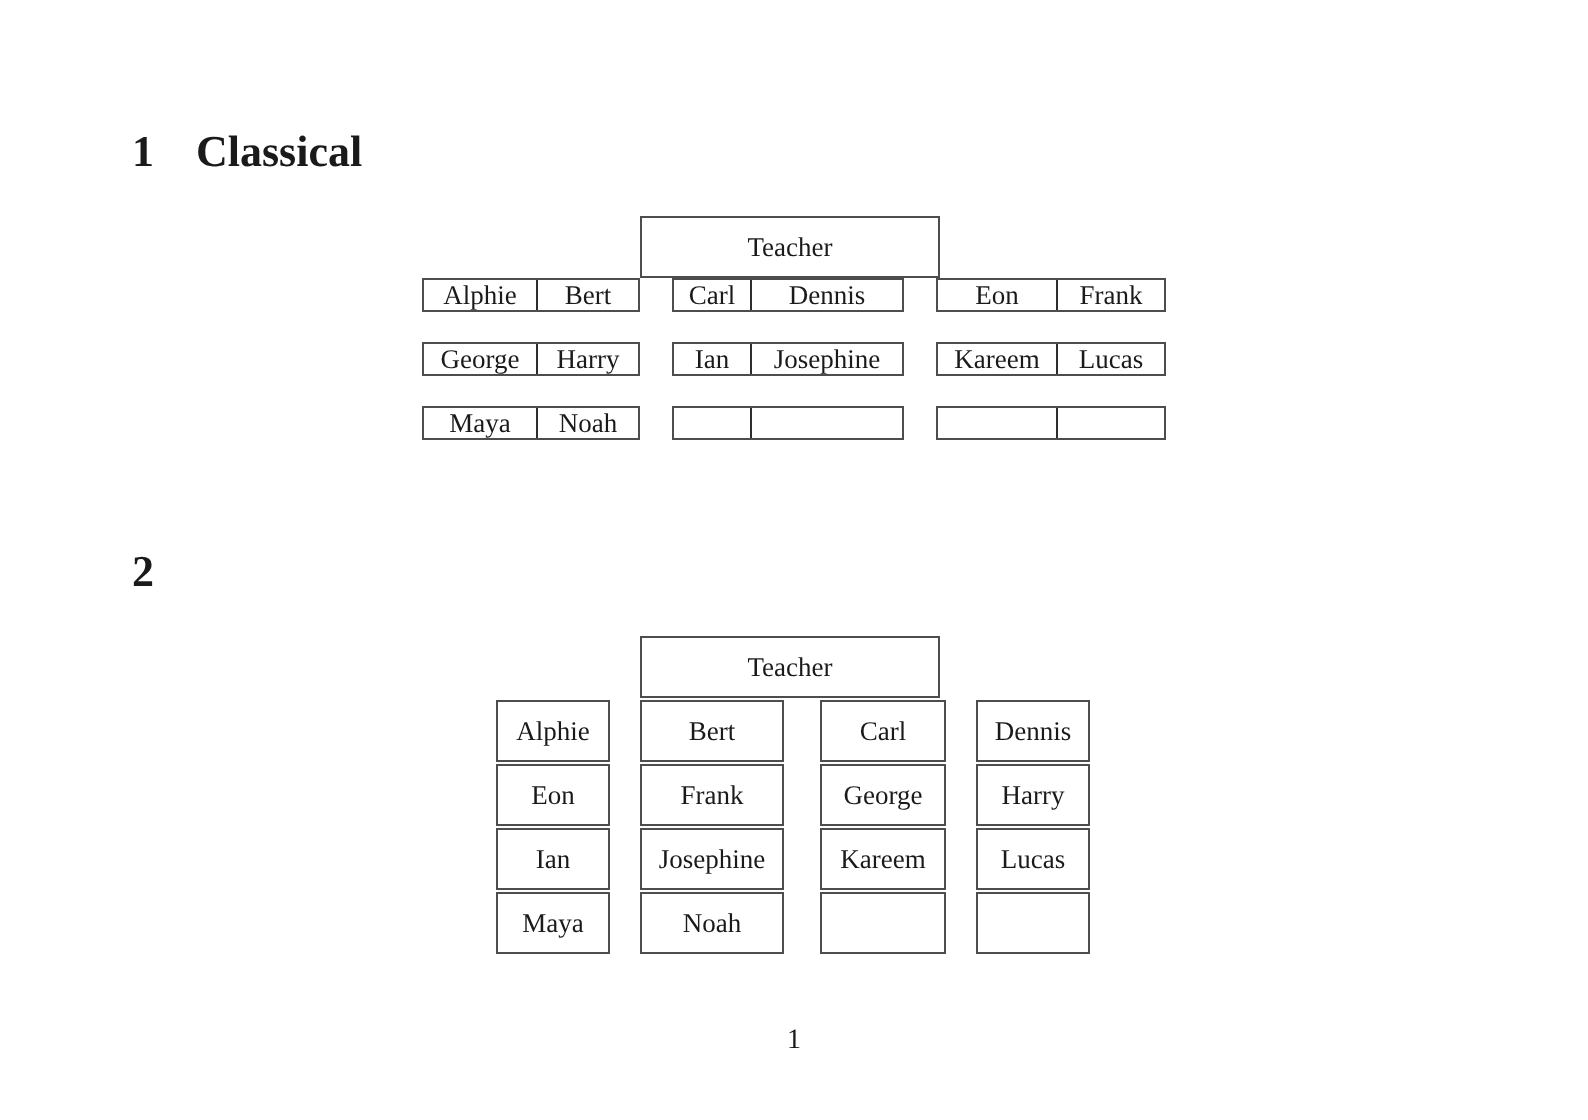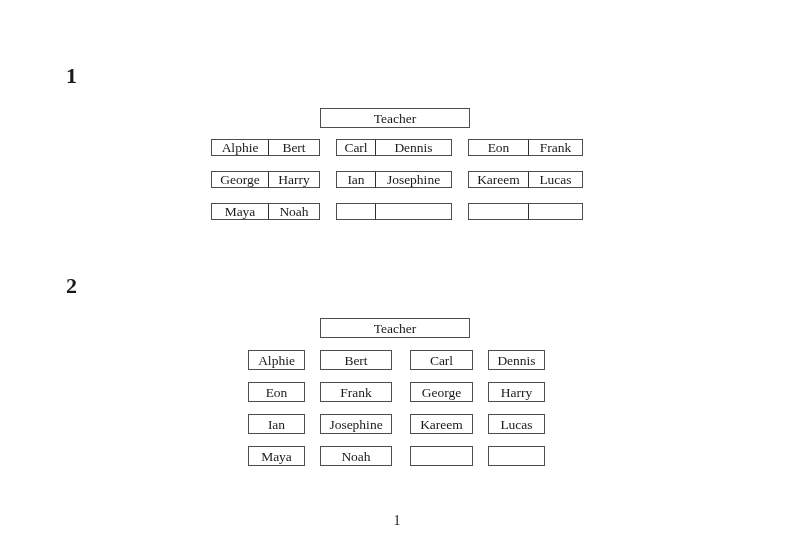--- a/index.html
+++ b/index.html
@@ -22,21 +22,21 @@
     font-weight:bold;
     display:flex;
     white-space:nowrap;
   }
   .heading .num { display:inline-block; width:32px; }
   #sec1 { top:63px; }
   #sec2 { top:273px; }
 
   .box {
     position:absolute;
-    height:20px;
+    height:31px;
     border:1px solid #4d4d4d;
     box-sizing:border-box;
     background:#ffffff;
     display:flex;
     align-items:center;
     justify-content:center;
     font-size:13.5px;
     line-height:15px;
     white-space:nowrap;
   }
@@ -88,20 +88,21 @@
     font-size:14px;
   }
 </style>
 </head>
 <body>
 
 <div class="page">
 
   <div class="heading" id="sec1">
     <span class="num">1</span>
+    <span class="title">Classical</span>
   </div>
 
   <div class="box teacher t1">Teacher</div>
 
   <div class="desk c-r1 c-c1">
     <div class="cell cl">Alphie</div>
     <div class="cell cr">Bert</div>
   </div>
   <div class="desk c-r1 c-c2">
     <div class="cell cl">Carl</div>

